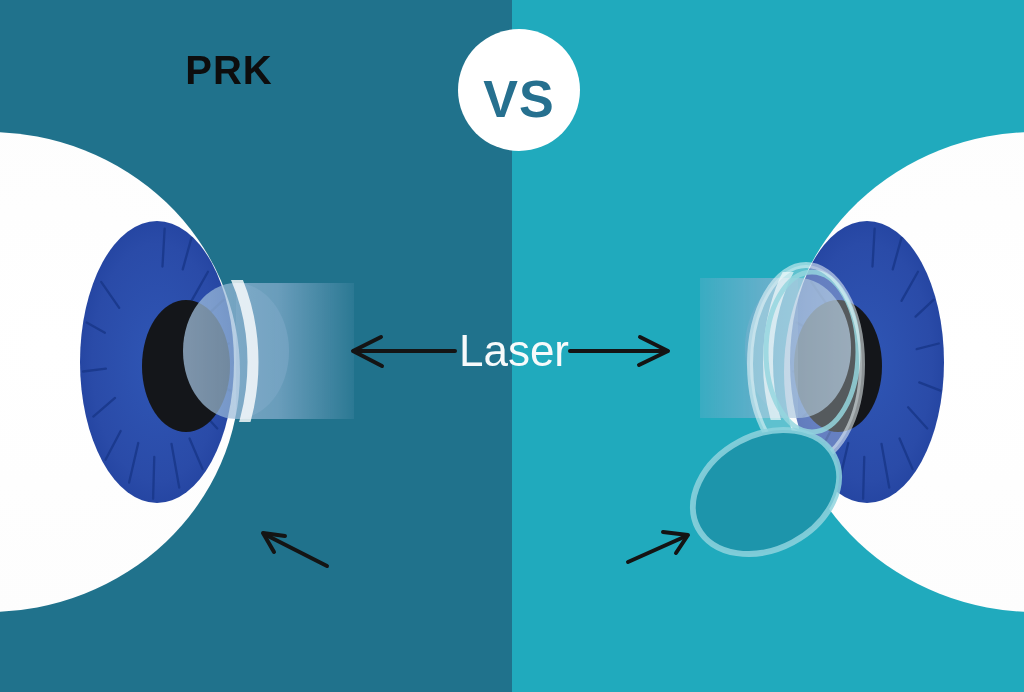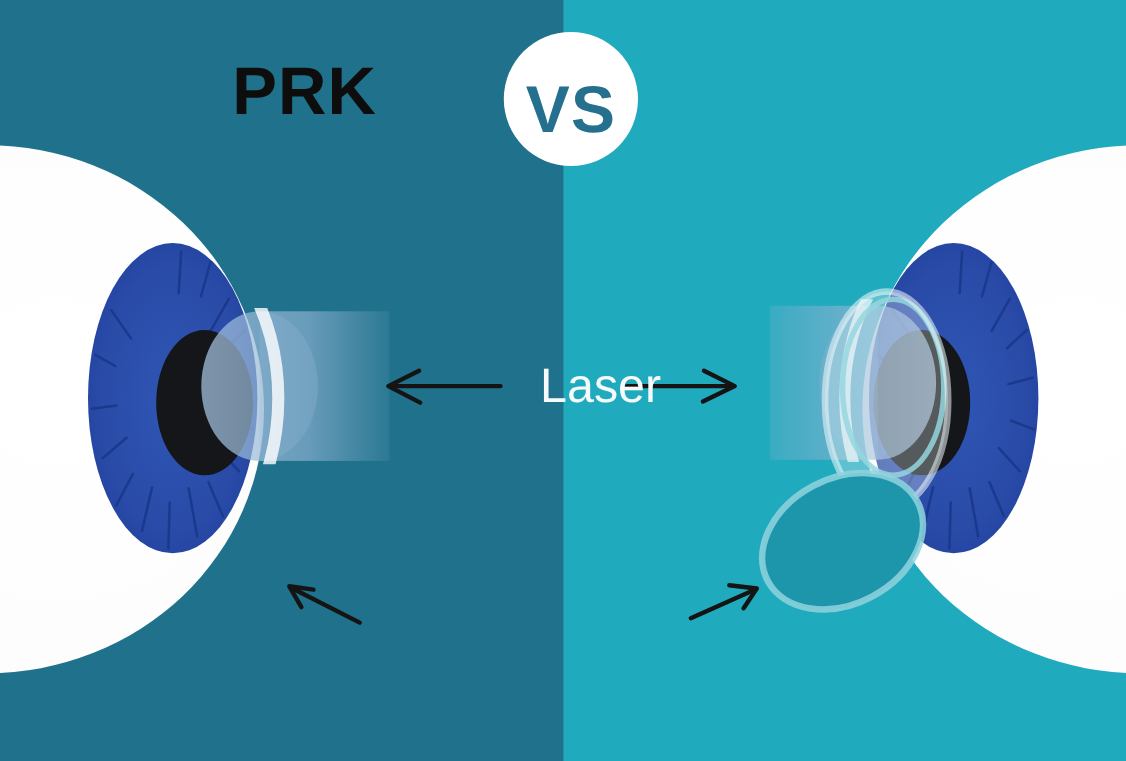--- a/index.html
+++ b/index.html
@@ -6,37 +6,36 @@
   .canvas{
     position:relative;
     width:1024px;height:692px;
     overflow:hidden;
     font-family:"Liberation Sans","DejaVu Sans",sans-serif;
   }
   .scene{position:absolute;left:0;top:0;}
   .txt{position:absolute;white-space:nowrap;user-select:none;}
   .title{
     font-weight:bold;
-    font-size:61px;
+    font-size:40px;
     color:#0d0d0d;
     letter-spacing:1px;
     transform:translateX(-50%);
-    margin-left:48px;
   }
   .vs-badge{
     position:absolute;
     left:458px;top:29px;
     width:122px;height:122px;
     background:#ffffff;
     border-radius:50%;
     display:flex;align-items:center;justify-content:center;
   }
   .vs-text{
     font-weight:bold;
-    font-size:60px;
+    font-size:52px;
     color:#26708f;
     letter-spacing:1px;
     margin-top:18px;
   }
   .label{
     font-weight:normal;
     font-size:44px;
     color:#f7fafb;
     transform:translateX(-50%);
   }
@@ -187,17 +186,17 @@
     </g>
   </svg>
 
   <div class="txt title" style="left:229px;top:48px;">PRK</div>
 
 
   <div class="vs-badge">
     <span class="vs-text">VS</span>
   </div>
 
-  <div class="txt label" style="left:514px;top:326px;margin-left:32px;">Laser</div>
+  <div class="txt label" style="left:514px;top:326px;">Laser</div>
 
 
 
 </div>
 
 </body></html>

